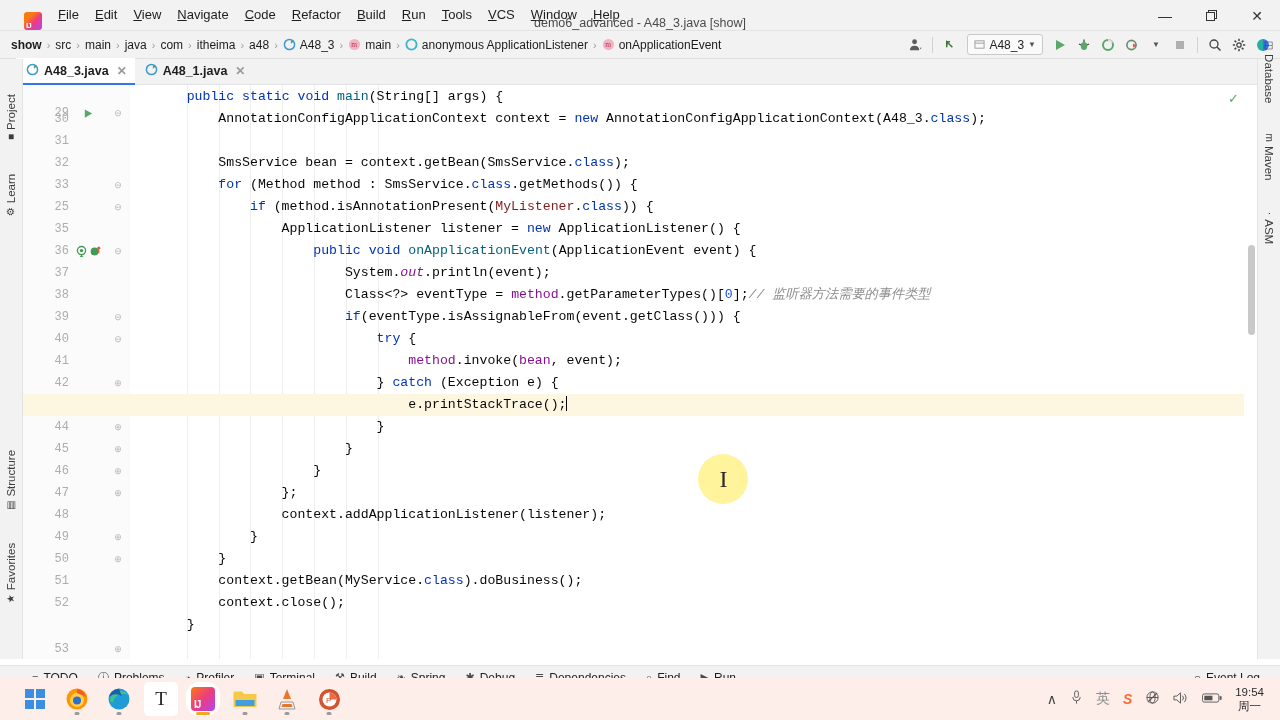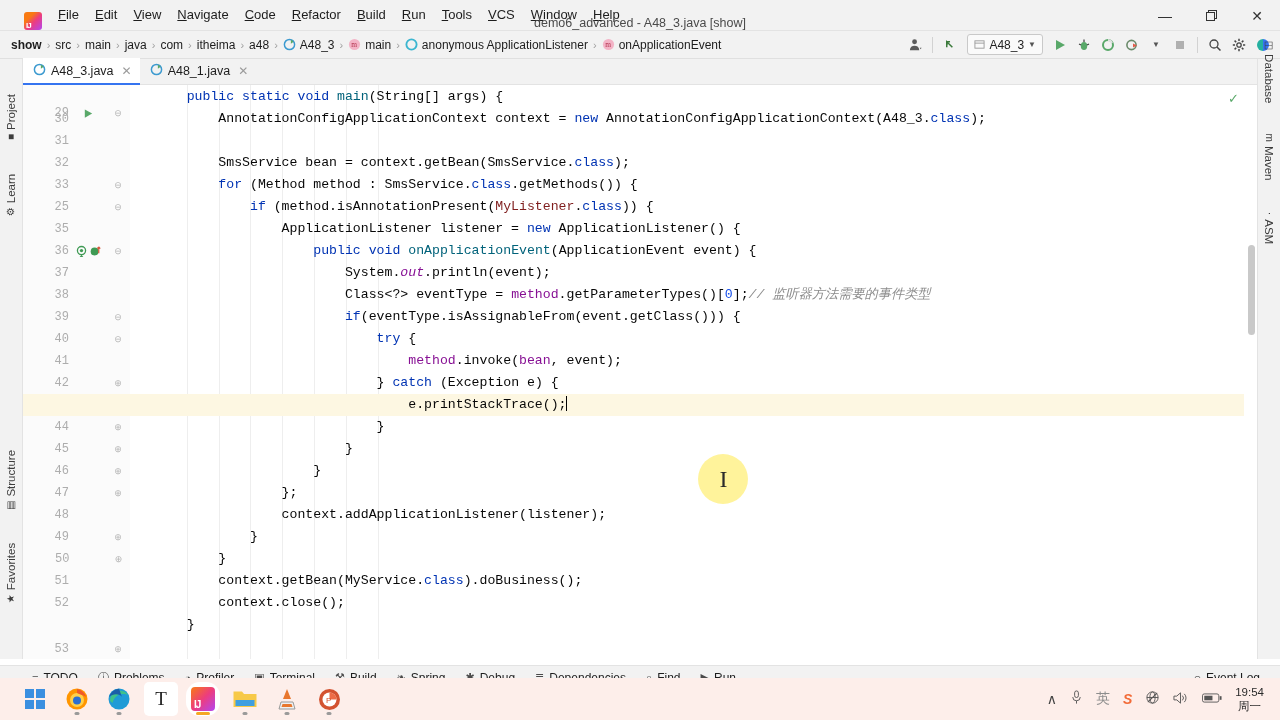--- a/index.html
+++ b/index.html
@@ -73,23 +73,24 @@
   .runcfg {
     display: flex; align-items: center; gap: 4px;
     height: 21px; padding: 0 6px; margin: 0 4px;
     border: 1px solid #c9c9c9; border-radius: 3px; background: #fafafa;
     font-size: 12px; color: #222;
   }
   .sep-v { width: 1px; height: 16px; background: #d2d2d2; margin: 0 4px; }
 
   
   .tabsbar {
-    position: absolute; top: 59px; left: 23px; right: 23px; height: 26px;
+    position: absolute; top: 59px; left: 16px; right: 23px; height: 26px;
     background: #f2f2f2; display: flex; align-items: flex-end;
     border-bottom: 1px solid #e3e3e3;
+    font-weight: bold;
   }
   .tab {
     display: flex; align-items: center; gap: 5px;
     height: 26px; padding: 0 8px 0 10px; font-size: 12.5px; color: #1d1d1d;
     position: relative;
   }
   .tab.active { background: #ffffff; }
   .tab.active::after {
     content: ""; position: absolute; left: 0; right: 0; bottom: -1px;
     height: 2px; background: #3574f0;
@@ -582,21 +583,21 @@
         <div class="gline" style="top: 419px;">
           <span class="lnum">48</span>
           <span class="gicons"></span>
           <span class="fold"></span>
         </div>
         <div class="gline" style="top: 441px;">
           <span class="lnum">49</span>
           <span class="gicons"></span>
           <span class="fold">⊕</span>
         </div>
-        <div class="gline" style="top: 463px; justify-content: center;">
+        <div class="gline" style="top: 463px;">
           <span class="lnum">50</span>
           <span class="gicons"></span>
           <span class="fold">⊕</span>
         </div>
         <div class="gline" style="top: 485px;">
           <span class="lnum">51</span>
           <span class="gicons"></span>
           <span class="fold"></span>
         </div>
         <div class="gline" style="top: 507px;">

